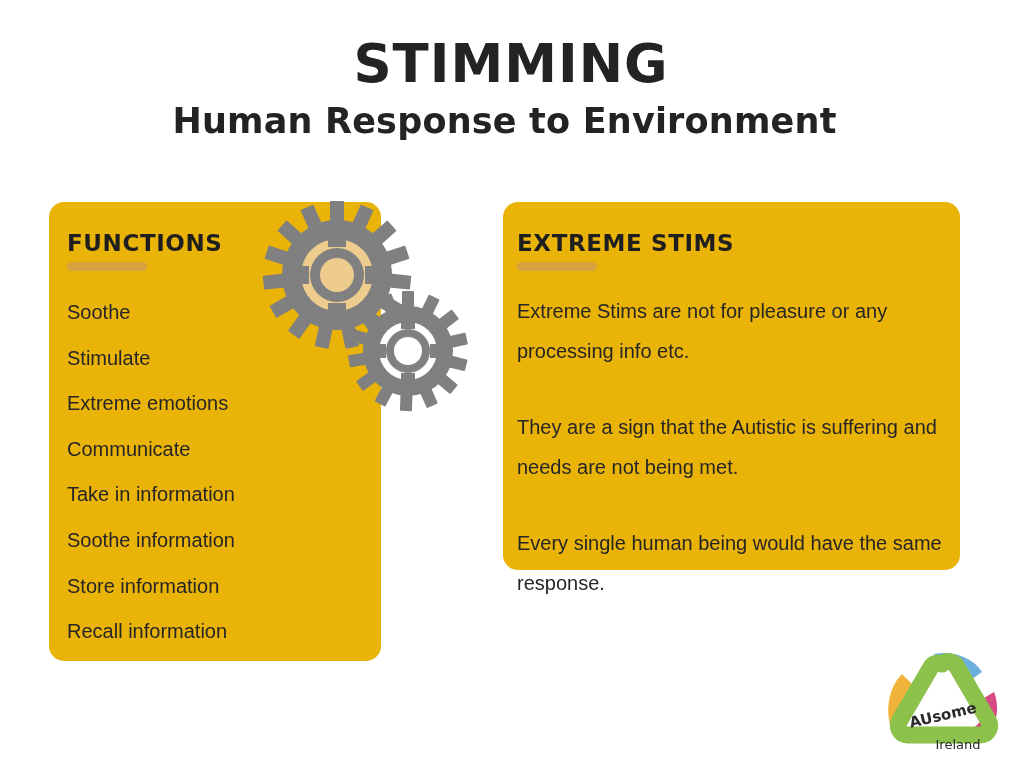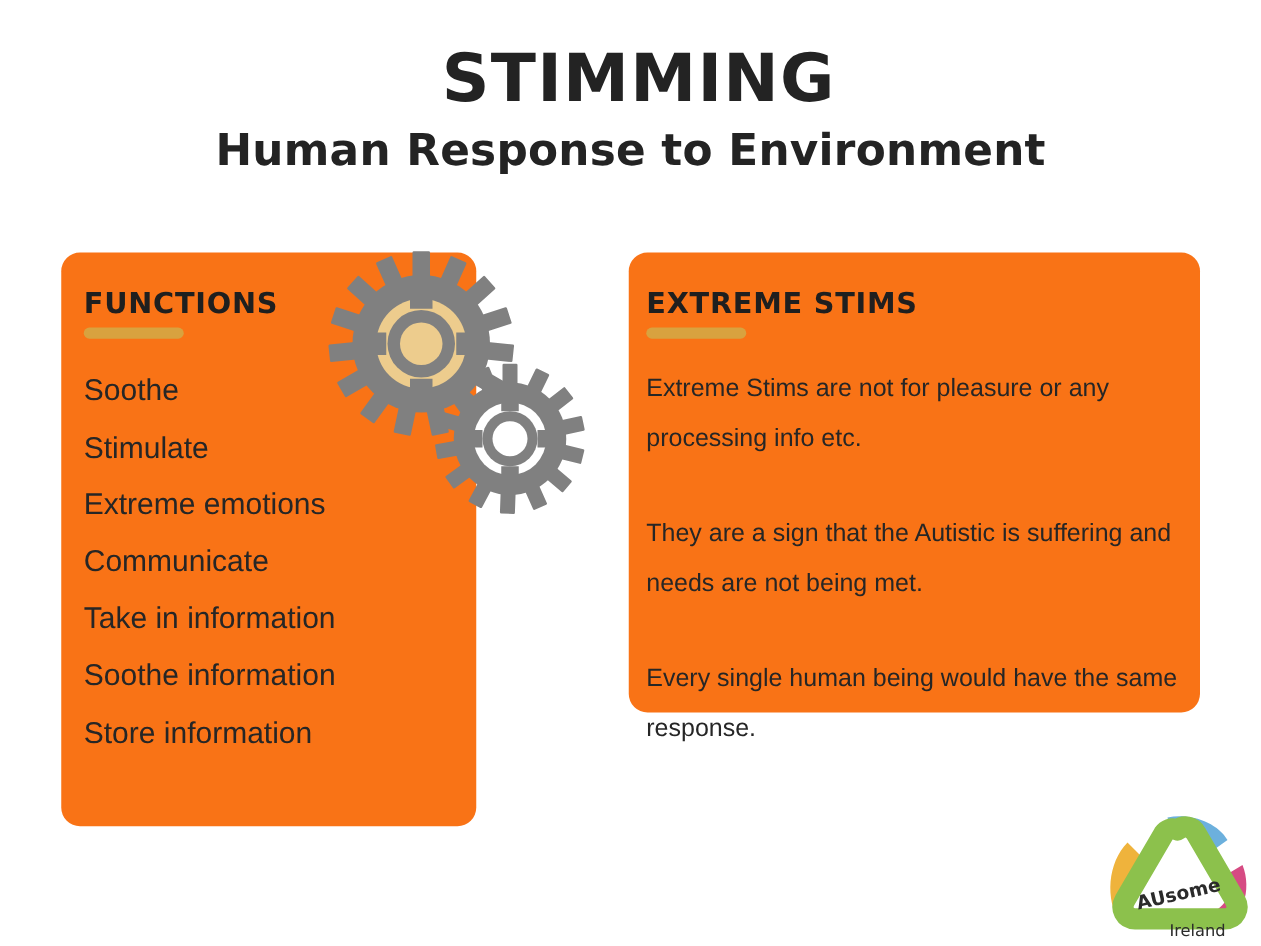--- a/index.html
+++ b/index.html
@@ -41,21 +41,21 @@
     color: #232323;
     margin: 11px 0 0 0;
     letter-spacing: 0.2px;
     font-family: "DejaVu Sans", "Liberation Sans", sans-serif;
     text-align: center;
   }
 
   
   .card {
     position: absolute;
-    background: #f97316;
+    background: #eab308;
     border-radius: 15px;
     box-sizing: border-box;
   }
   #functions-card {
     left: 49px;
     top: 202px;
     width: 332px;
     height: 459px;
     padding: 28px 0 0 18px;
   }
@@ -83,21 +83,21 @@
     margin-top: 6px;
   }
 
   
   #functions-list {
     list-style: none;
     margin: 19px 0 0 0;
     padding: 0;
   }
   #functions-list li {
-    font-size: 24px;
+    font-size: 20px;
     line-height: 45.6px;
     color: #262626;
     white-space: nowrap;
     position: relative;
     z-index: 3;
   }
 
   
   #extreme-paragraphs {
     margin: 20px 0 0 0;
@@ -147,20 +147,21 @@
   <div class="card-heading">FUNCTIONS</div>
   <div class="heading-underline"></div>
   <ul id="functions-list">
     <li>Soothe</li>
     <li>Stimulate</li>
     <li>Extreme emotions</li>
     <li>Communicate</li>
     <li>Take in information</li>
     <li>Soothe information</li>
     <li>Store information</li>
+    <li>Recall information</li>
   </ul>
 </div>
 
 <div class="card" id="extreme-card">
   <div class="card-heading">EXTREME STIMS</div>
   <div class="heading-underline"></div>
   <div id="extreme-paragraphs">
     <p>Extreme Stims are not for pleasure or any processing info etc.</p>
     <p>They are a sign that the Autistic is suffering and needs are not being met.</p>
     <p>Every single human being would have the same response.</p>

